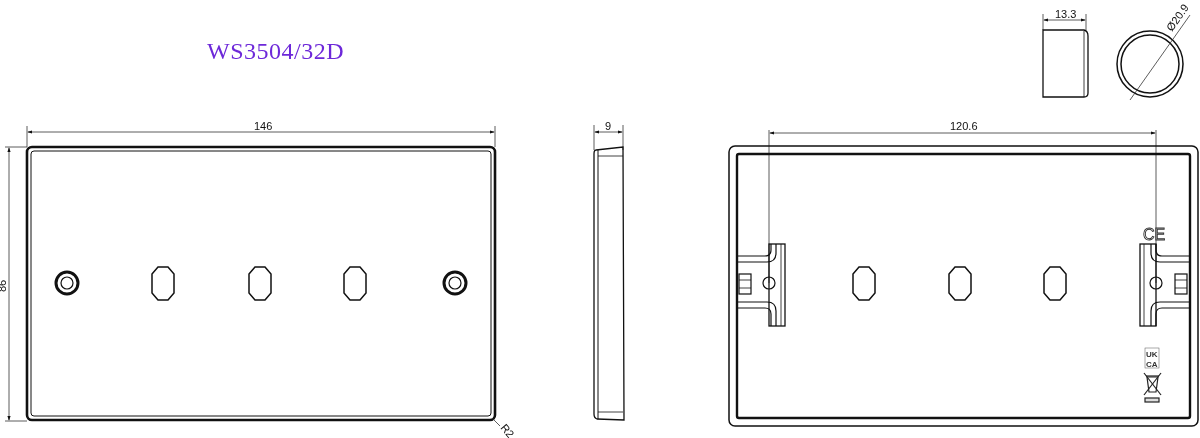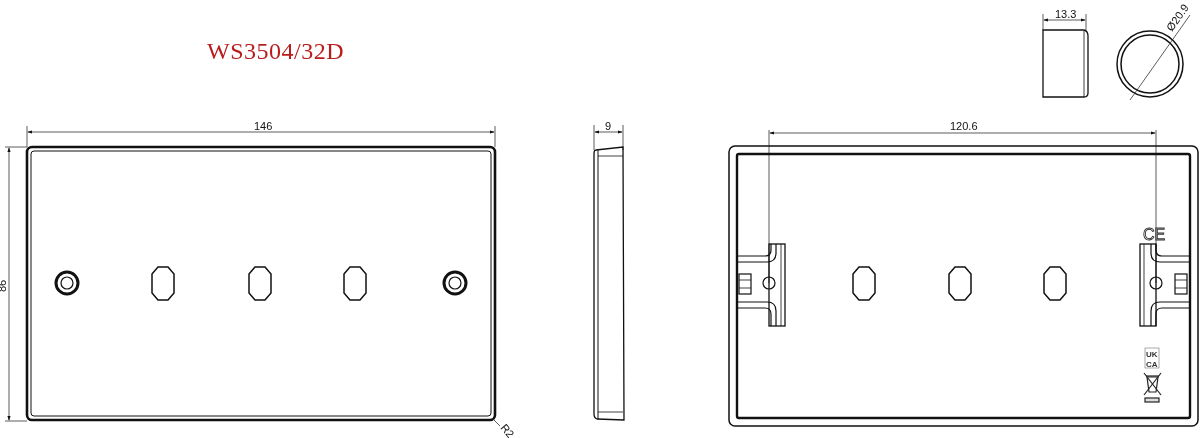--- a/index.html
+++ b/index.html
@@ -1,18 +1,18 @@
 <!DOCTYPE html>
 <html><head>
 <meta charset="utf-8">
 <style>
   html, body { margin: 0; padding: 0; background: #ffffff; }
   body { width: 1200px; height: 438px; position: relative; overflow: hidden; font-family: "Liberation Sans", sans-serif; }
   #drawing { position: absolute; left: 0; top: 0; }
-  .title { position: absolute; left: 207px; top: 38px; font-family: "Liberation Serif", serif; font-size: 24px; color: #b91c1c; letter-spacing: 0.5px; }
+  .title { position: absolute; left: 207px; top: 38px; font-family: "Liberation Serif", serif; font-size: 24px; color: #6d28d9; letter-spacing: 0.5px; }
   .dim { font-family: "Liberation Sans", sans-serif; font-size: 11px; fill: #111; }
 </style>
 </head>
 <body>
 
 <div class="title">WS3504/32D</div>
 
 <svg id="drawing" width="1200" height="438" viewBox="0 0 1200 438" xmlns="http://www.w3.org/2000/svg">
   <defs>
     <marker id="arr" markerWidth="6" markerHeight="6" refX="5" refY="3" orient="auto-start-reverse">

